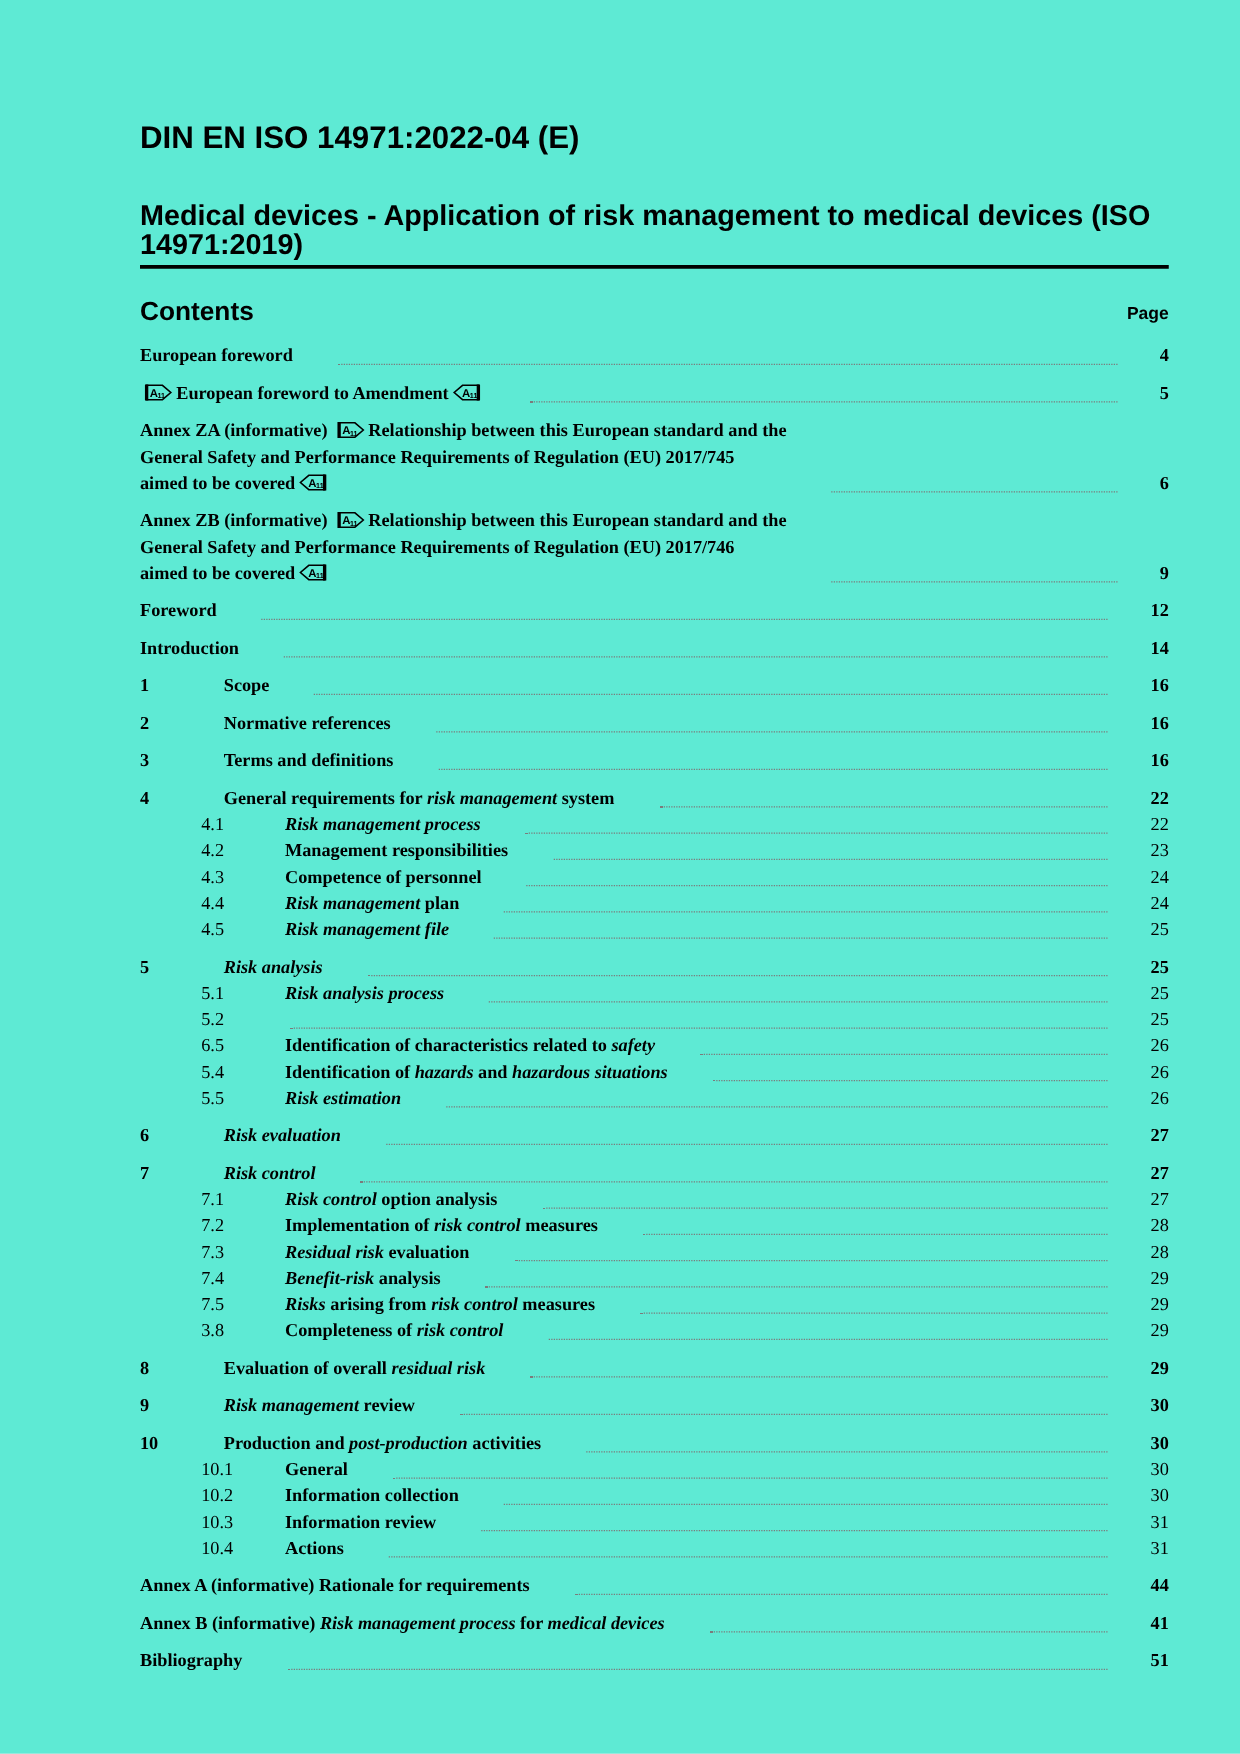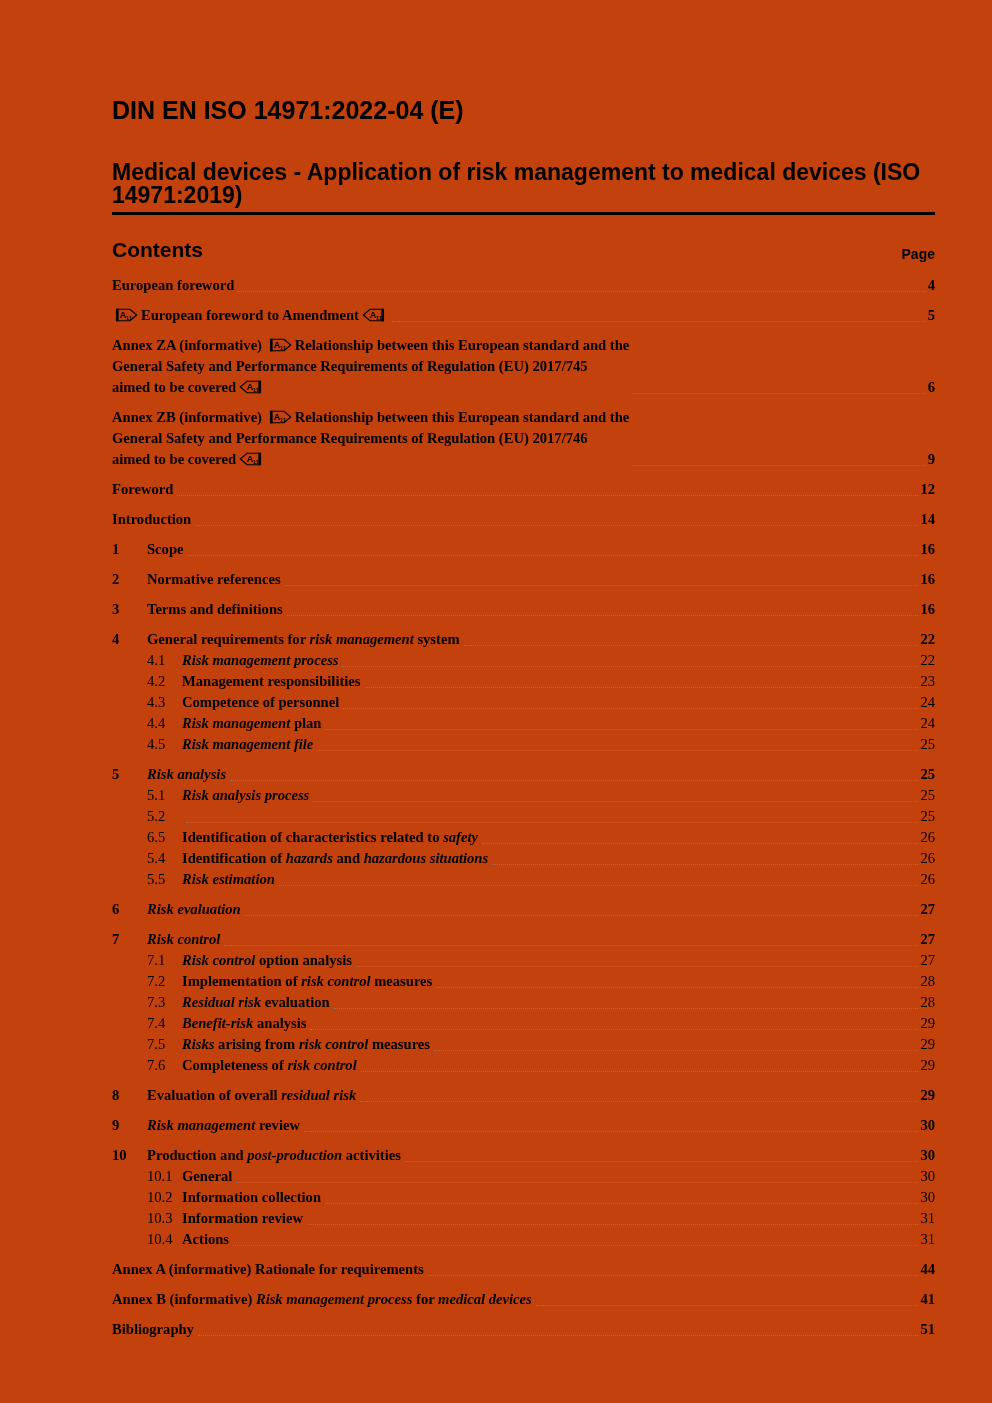--- a/index.html
+++ b/index.html
@@ -1,19 +1,19 @@
 <!DOCTYPE html>
 <html><head>
 <meta charset="utf-8">
 <style>
   html,body{margin:0;padding:0;background:#e8e8e8;}
   .page{
     position:relative;
     width:992px;height:1403px;
-    background:#c2410c;
+    background:#5eead4;
     box-sizing:border-box;
     padding:96px 57px 0 112px;
     color:#000;
     font-family:"Liberation Serif", serif;
     overflow:hidden;
   }
   .doc-title{
     margin:0;
     font-family:"Liberation Sans", sans-serif;
     font-weight:bold;
@@ -29,47 +29,48 @@
     line-height:23px;
   }
   .title-rule{
     border:none;
     border-top:3px solid #000;
     margin:5px 0 0 0;
   }
   .contents-header{
     margin-top:23px;
     display:flex;
-    align-items:flex-end;
+    align-items:center;
     justify-content:space-between;
   }
   .contents-heading{
     margin:0;
     font-family:"Liberation Sans", sans-serif;
     font-weight:bold;
     font-size:21px;
     line-height:24px;
   }
   .page-label{
     font-family:Liberation Sans, sans-serif;
     font-weight:bold;
     font-size:14px;
   }
   .toc{margin-top:13px;}
   .toc-row{
     display:flex;
     font-size:14.6px;
     line-height:21px;
+    gap:32px;
   }
   .toc-row.gap{margin-top:9px;}
   .num{
     flex:0 0 35px;
     width:35px;
   }
-  .toc-row.l1 .num{margin-left:35px;}
+  .toc-row.l1 .num{margin-left:49px;}
   .toc-row.bold .num{font-weight:bold;}
   .title{flex:0 1 auto;}
   .s-b{font-weight:bold;}
   .s-r{font-weight:bold;text-align:right;}
   .s-bi{font-weight:bold;font-style:italic;}
   .leader{
     flex:1 1 auto;
     min-width:12px;
     align-self:flex-end;
     border-bottom:1.6px dotted #7b7b7b;
@@ -293,21 +294,21 @@
         <span class="leader"></span>
         <span class="pg">29</span>
       </div>
       <div class="toc-row l1">
         <span class="num">7.5</span>
         <span class="title"><span class="s-bi">Risks</span><span class="s-r"> arising from </span><span class="s-bi">risk control</span><span class="s-r"> measures</span></span>
         <span class="leader"></span>
         <span class="pg">29</span>
       </div>
       <div class="toc-row l1">
-        <span class="num">7.6</span>
+        <span class="num">3.8</span>
         <span class="title"><span class="s-r">Completeness of </span><span class="s-bi">risk control</span></span>
         <span class="leader"></span>
         <span class="pg">29</span>
       </div>
       <div class="toc-row gap bold">
         <span class="num">8</span>
         <span class="title"><span class="s-b">Evaluation of overall </span><span class="s-bi">residual risk</span></span>
         <span class="leader"></span>
         <span class="pg">29</span>
       </div>

